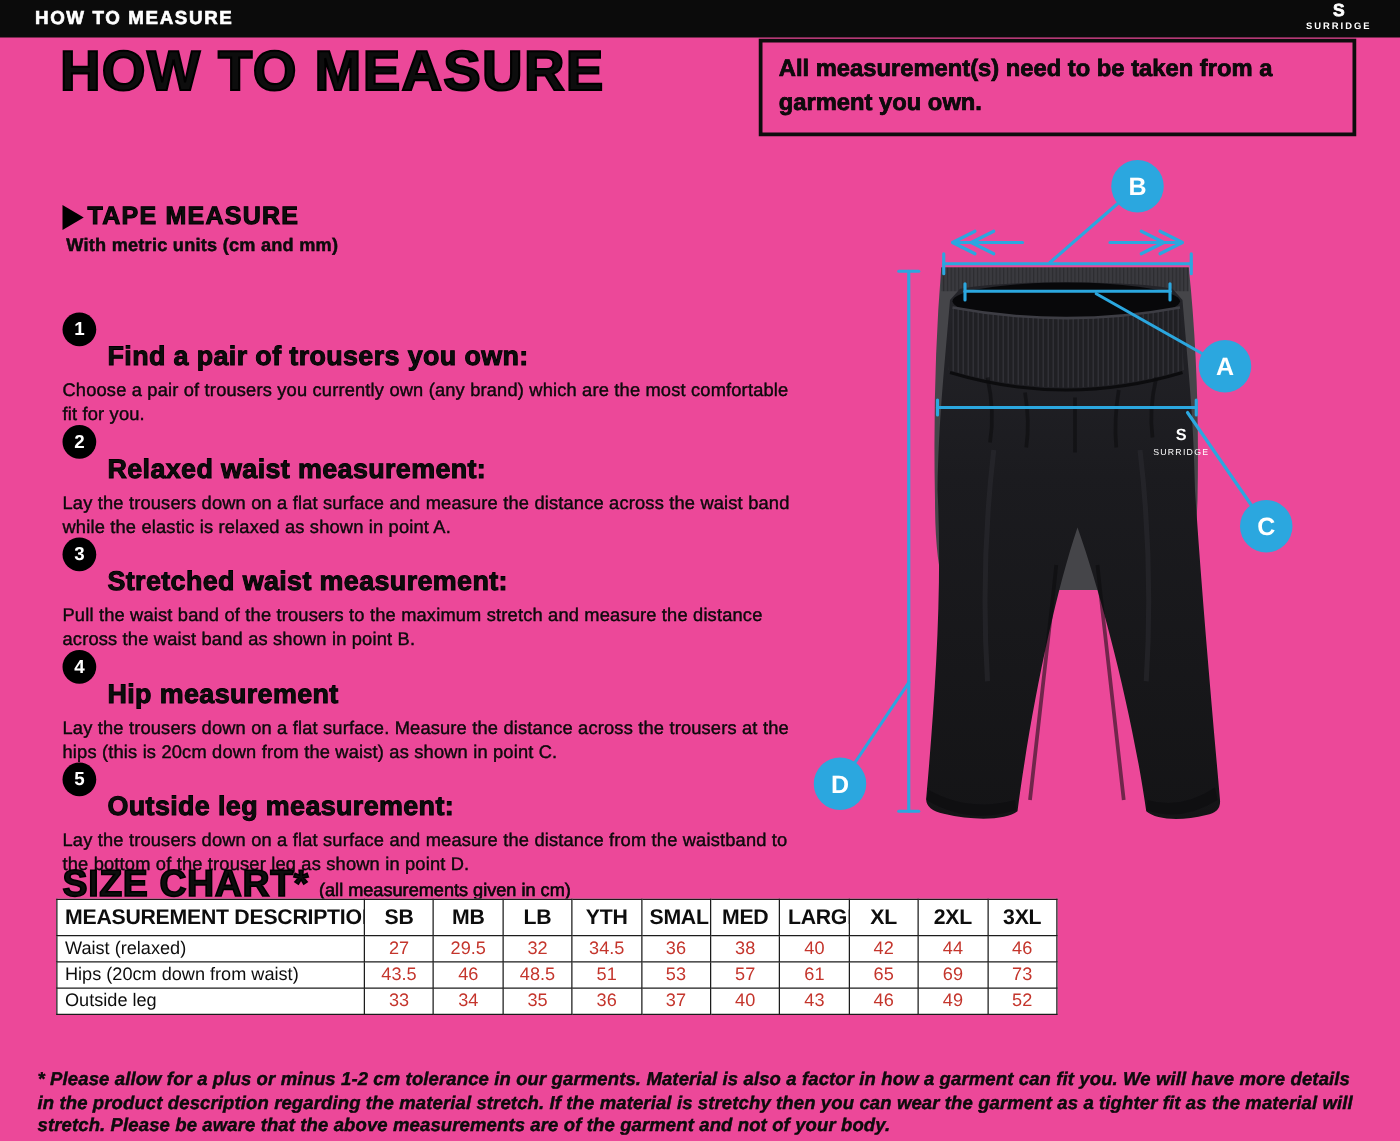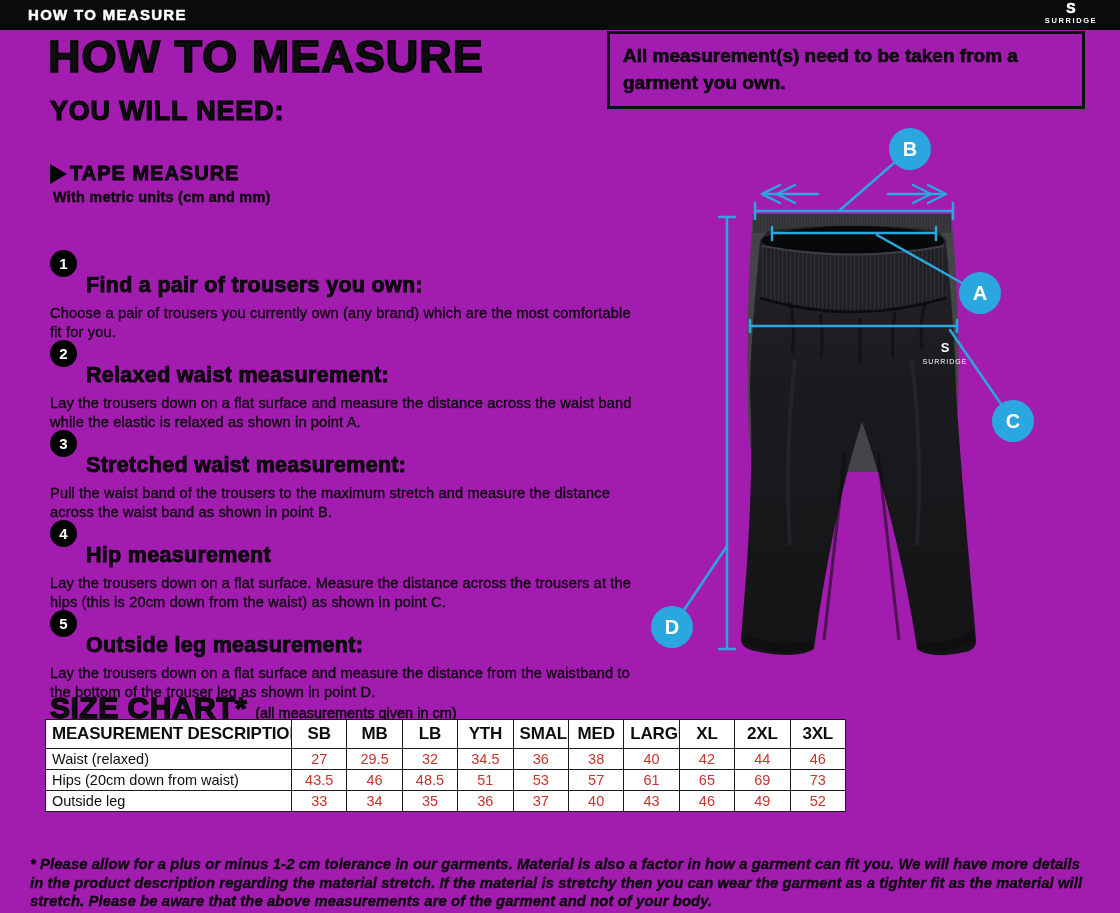--- a/index.html
+++ b/index.html
@@ -1,16 +1,16 @@
 <!DOCTYPE html>
 <html><head>
 <meta charset="utf-8">
 <style>
   html,body{margin:0;padding:0;background:#fff;}
-  .page{position:relative;width:1120px;height:913px;background:#a21caf;overflow:hidden;
+  .page{position:relative;width:1120px;height:913px;background:#ec4899;overflow:hidden;
         font-family:"Liberation Sans",sans-serif;color:#0d0d0d;}
 
   
   .topbar{position:absolute;left:0;top:0;width:1120px;height:30px;background:#0b0b0b;}
   .topbar-title{position:absolute;left:28px;top:0;line-height:30px;color:#fff;font-size:15px;
                 font-weight:bold;letter-spacing:1.3px;-webkit-text-stroke:.5px #fff;}
   .topbar-logo{position:absolute;right:12px;top:1px;width:74px;text-align:center;color:#fff;}
   .topbar-logo .mark{display:block;font-size:14px;line-height:14px;font-weight:bold;-webkit-text-stroke:.6px #fff;}
   .topbar-logo .name{display:block;font-size:7.5px;letter-spacing:1.6px;font-weight:bold;margin-top:1px;}
 
@@ -73,21 +73,20 @@
 
   <div class="topbar">
     <div class="topbar-title">HOW TO MEASURE</div>
     <div class="topbar-logo">
       <span class="mark">S</span>
       <span class="name">SURRIDGE</span>
     </div>
   </div>
 
   <div class="h1">HOW TO MEASURE</div>
-  <div class="ywn">YOU WILL NEED:</div>
 
   <div class="notice">All measurement(s) need to be taken from a garment you own.</div>
 
   <div class="tape">
     <span class="tape-icon"></span>
     <span class="tape-title">TAPE MEASURE</span>
   </div>
   <div class="tape-sub">With metric units (cm and mm)</div>
 
   <div class="step" id="step1">

